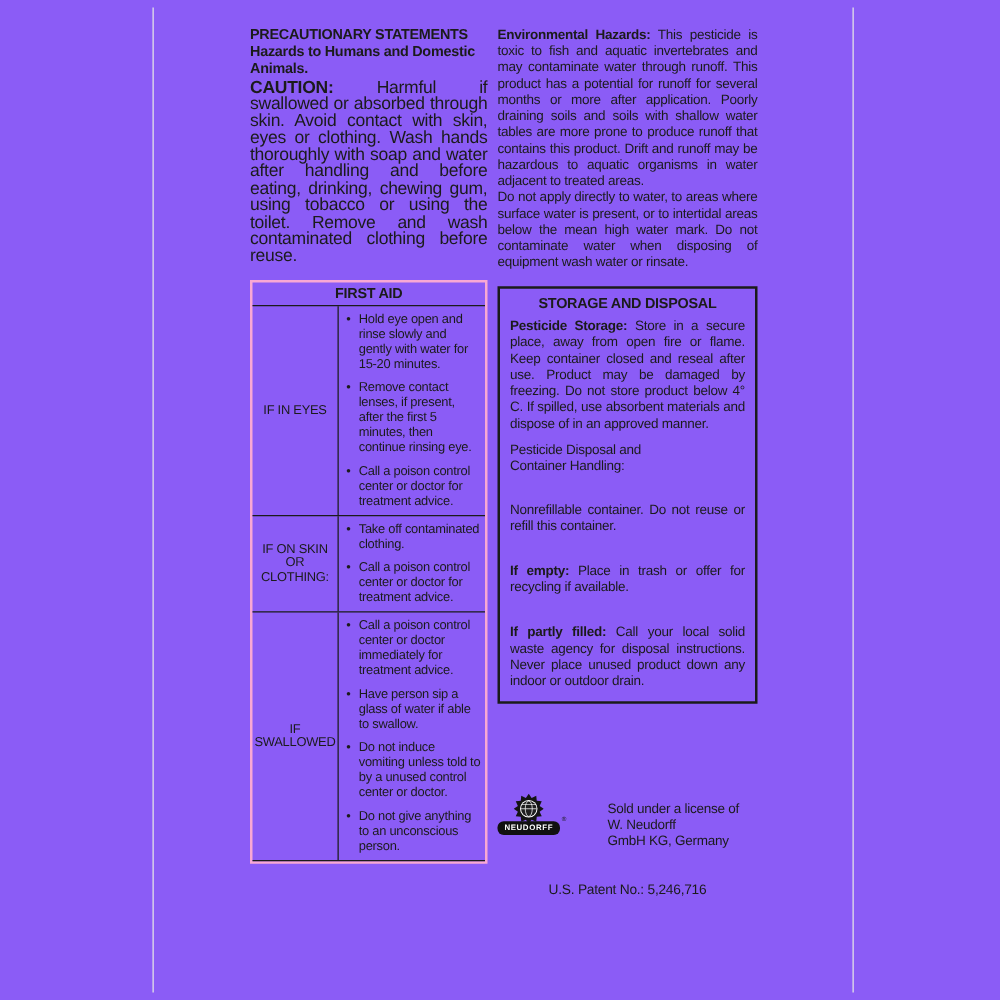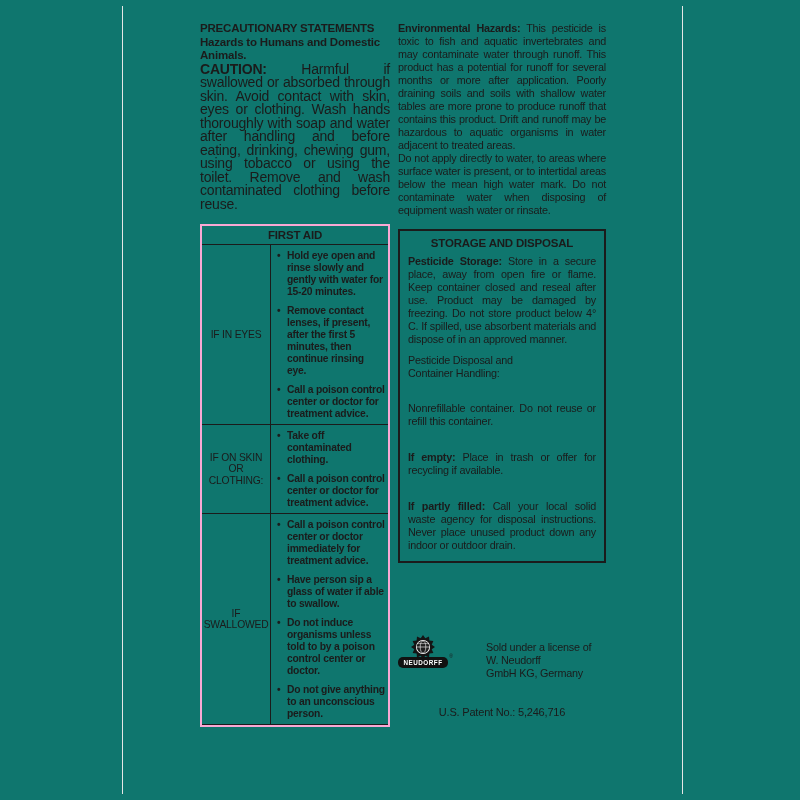--- a/index.html
+++ b/index.html
@@ -1,17 +1,17 @@
 <!DOCTYPE html>
 <html><head>
 <meta charset="utf-8">
 <style>
   html, body { margin: 0; padding: 0; background: #ffffff; }
   .page {
-    position: relative; width: 800px; height: 800px; background: #0f766e;
+    position: relative; width: 800px; height: 800px; background: #8b5cf6;
     font-family: "Liberation Sans", sans-serif; color: #1b1b1b; overflow: hidden;
   }
   .edge-line { position: absolute; top: 6px; height: 788px; width: 1px; background: #e6e6e6; }
   .edge-left { left: 122px; }
   .edge-right { left: 682px; }
 
   .col-left  { position: absolute; left: 200px; top: 22px; width: 190px; }
   .col-right { position: absolute; left: 398px; top: 22px; width: 208px; }
 
   .hdr { font-size: 11.5px; font-weight: bold; line-height: 13.5px; letter-spacing: -0.2px; }
@@ -23,21 +23,21 @@
 
   
   .fa-table { margin-top: 13px; border: 2px solid #f9a8d4; }
   .fa-header { text-align: center; font-weight: bold; font-size: 11.5px;
     padding: 3px 2px; border-bottom: 1px solid #1b1b1b; letter-spacing: -0.2px; }
   .fa-row { display: flex; border-bottom: 1px solid #1b1b1b; }
   .fa-cond { width: 64px; flex: 0 0 64px; display: flex; align-items: center; justify-content: center;
     text-align: center; border-right: 1px solid #1b1b1b; padding: 2px;
     font-size: 10.3px; line-height: 11.5px; letter-spacing: -0.2px; }
   .fa-bullets { flex: 1; padding: 5px 3px 4px 6px; }
-  .fa-bullets ul { list-style: none; margin: 0; padding: 0; font-weight: bold; }
+  .fa-bullets ul { list-style: none; margin: 0; padding: 0; }
   .fa-bullets li { position: relative; padding-left: 10px; margin-bottom: 7px;
     font-size: 10.3px; line-height: 12px; letter-spacing: -0.2px; }
   .fa-bullets li:last-child { margin-bottom: 0; }
   .fa-bullets li::before { content: "\2022"; position: absolute; left: 0; top: 0; }
   .fa-footer { padding: 5px 4px; font-size: 10.6px; line-height: 12.6px;
     letter-spacing: -0.2px; text-align: justify; }
 
   
   .sd-box { margin-top: 12px; border: 2px solid #1b1b1b; padding: 6px 8px 9px 8px; }
   .sd-title { text-align: center; font-weight: bold; font-size: 11.5px; letter-spacing: -0.2px; margin-bottom: 6px; }
@@ -95,21 +95,21 @@
           </ul>
         </div>
       </div>
 
       <div class="fa-row">
         <div class="fa-cond">IF SWALLOWED</div>
         <div class="fa-bullets">
           <ul>
             <li>Call a poison control center or doctor immediately for treatment advice.</li>
             <li>Have person sip a glass of water if able to swallow.</li>
-            <li>Do not induce organisms unless told to by a poison control center or doctor.</li>
+            <li>Do not induce vomiting unless told to by a unused control center or doctor.</li>
             <li>Do not give anything to an unconscious person.</li>
           </ul>
         </div>
       </div>
 
     </div>
   </div>
 
   <div class="col-right">
     <p class="body"><b class="inline-label">Environmental Hazards:</b> <span>This pesticide is toxic to fish and aquatic invertebrates and may contaminate water through runoff. This product has a potential for runoff for several months or more after application. Poorly draining soils and soils with shallow water tables are more prone to produce runoff that contains this product. Drift and runoff may be hazardous to aquatic organisms in water adjacent to treated areas.</span></p>

